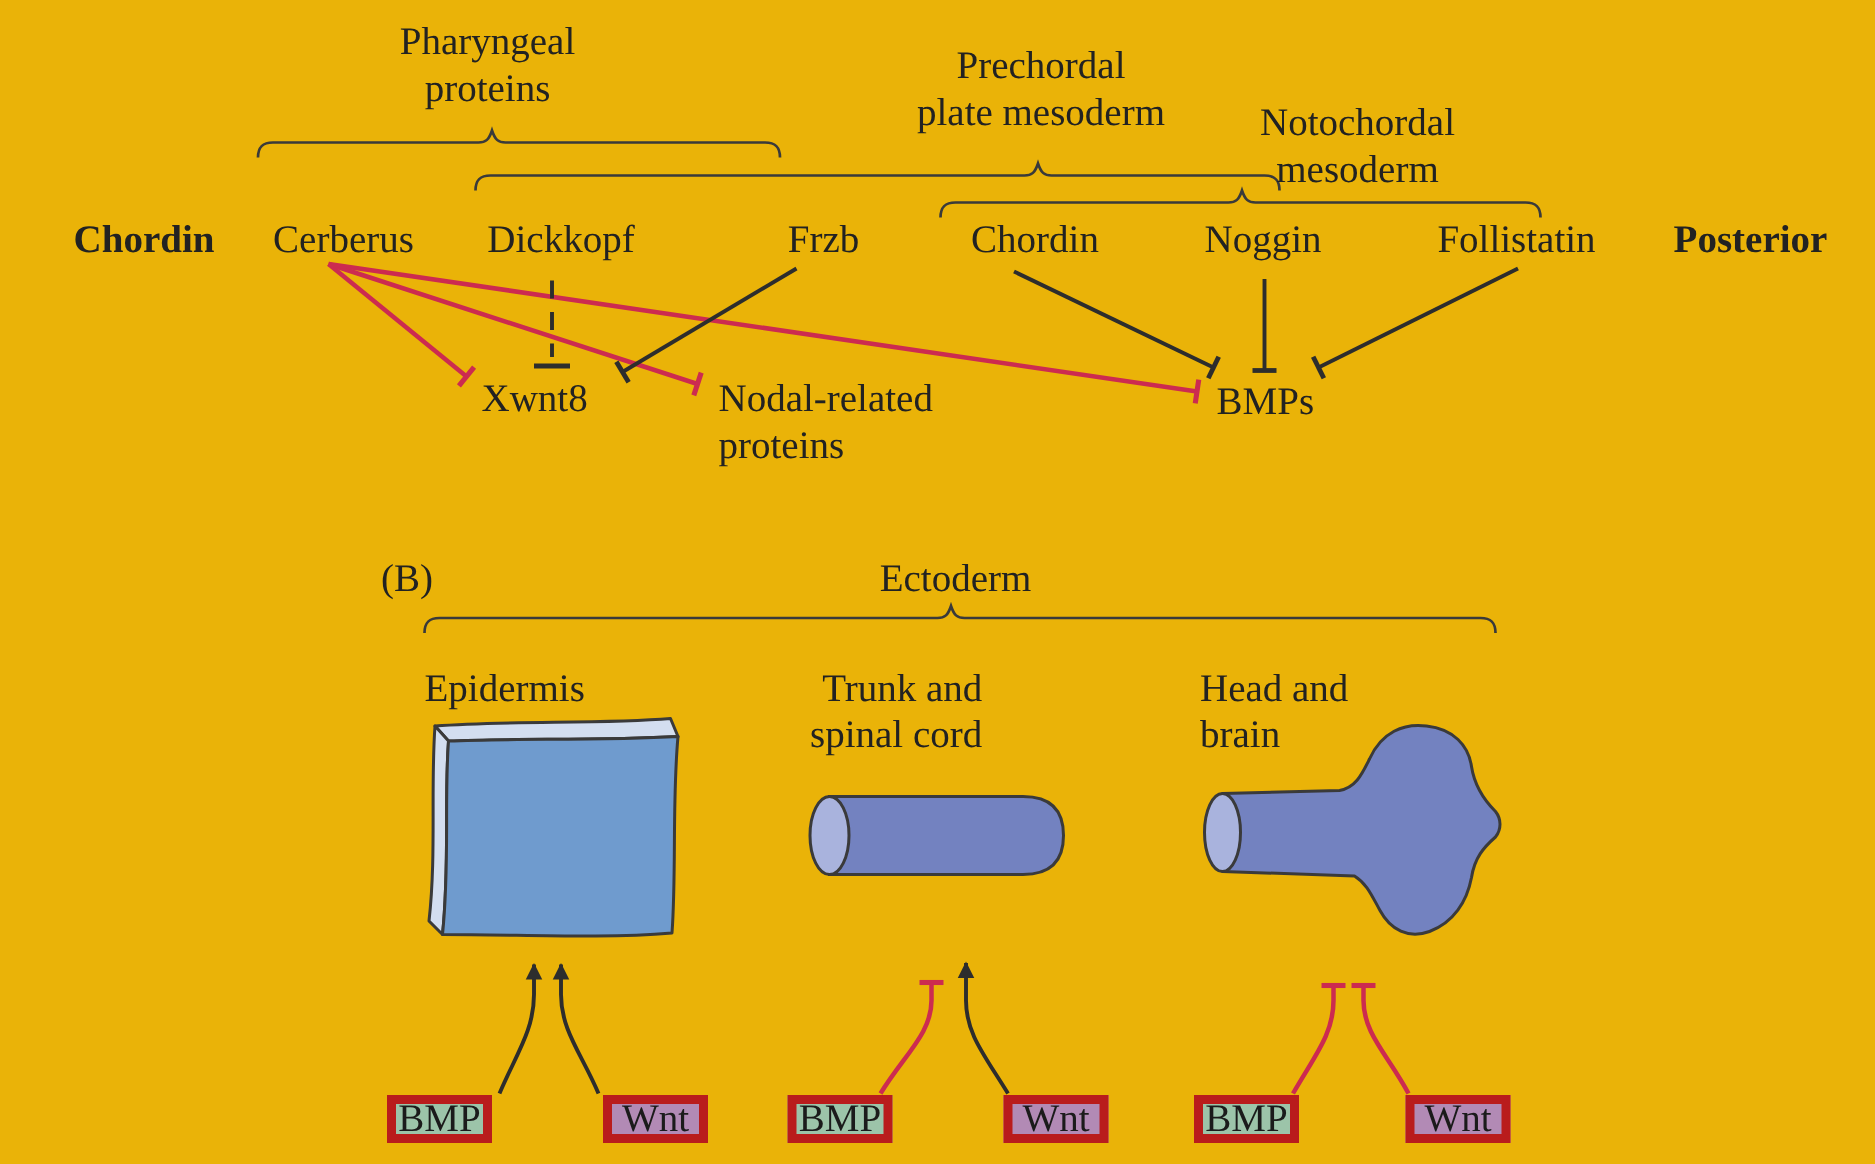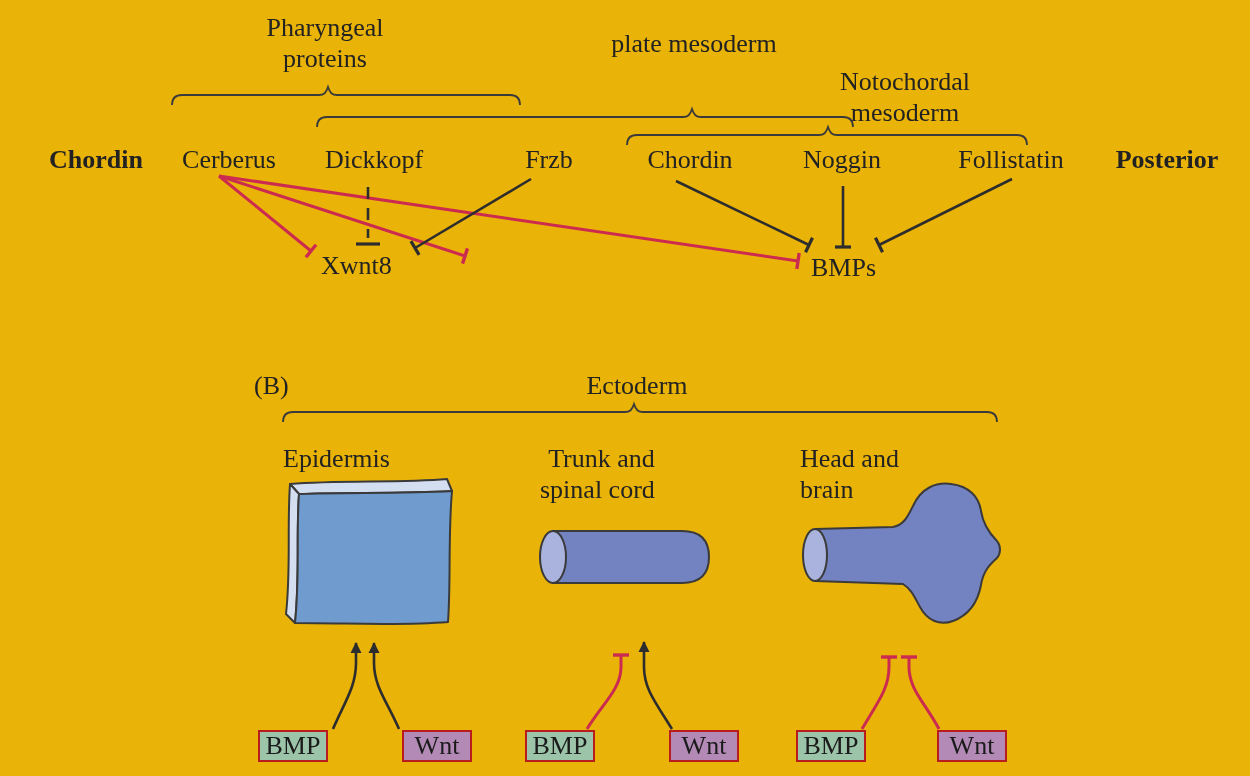--- a/index.html
+++ b/index.html
@@ -17,21 +17,21 @@
     line-height:31px;
     color:#222222;
     white-space:nowrap;
   }
   .center{transform:translateX(-50%);text-align:center;}
   .bold{font-weight:bold;}
   .box{
     position:absolute;
     width:70px;height:32px;
     box-sizing:border-box;
-    border:2px solid #b91c1c;
+    border:6px solid #b91c1c;
     display:flex;align-items:center;justify-content:center;
     font-size:26px;color:#1b1b1b;
   }
   .box-bmp{background:#9cc4a9;}
   .box-wnt{background:#b28ab5;}
 </style>
 </head>
 <body>
 
 <div id="figure">
@@ -90,37 +90,42 @@
 
     <path d="M862,729 C877,703 889,689 889,667 L889,657" stroke="#cc2b50" stroke-width="3" fill="none" marker-end="url(#tbarRed)"></path>
     <path d="M939,729 C925,703 909,689 909,667 L909,657" stroke="#cc2b50" stroke-width="3" fill="none" marker-end="url(#tbarRed)"></path>
   </svg>
 
   <div class="label center" style="left:325px;top:12px;">
     <div>Pharyngeal</div>
     <div>proteins</div>
   </div>
   <div class="label center" style="left:694px;top:28px;">
+    <div>Prechordal</div>
     <div>plate mesoderm</div>
   </div>
   <div class="label center" style="left:905px;top:66px;">
     <div>Notochordal</div>
     <div>mesoderm</div>
   </div>
 
   <div class="label center bold" style="left:96px;top:144px;">Chordin</div>
   <div class="label center" style="left:229px;top:144px;">Cerberus</div>
   <div class="label center" style="left:374px;top:144px;">Dickkopf</div>
   <div class="label center" style="left:549px;top:144px;">Frzb</div>
   <div class="label center" style="left:690px;top:144px;">Chordin</div>
   <div class="label center" style="left:842px;top:144px;">Noggin</div>
   <div class="label center" style="left:1011px;top:144px;text-align:center;">Follistatin</div>
   <div class="label center bold" style="left:1167px;top:144px;">Posterior</div>
 
   <div class="label" style="left:321px;top:250px;">Xwnt8</div>
+  <div class="label" style="left:479px;top:250px;">
+    <div>Nodal-related</div>
+    <div>proteins</div>
+  </div>
   <div class="label" style="left:811px;top:252px;">BMPs</div>
 
   <div class="label" style="left:254px;top:370px;">(B)</div>
   <div class="label center" style="left:637px;top:370px;">Ectoderm</div>
 
   <div class="label" style="left:283px;top:443px;">Epidermis</div>
   <div class="label" style="left:540px;top:443px;text-align:right;">
     <div>Trunk and</div>
     <div>spinal cord</div>
   </div>

